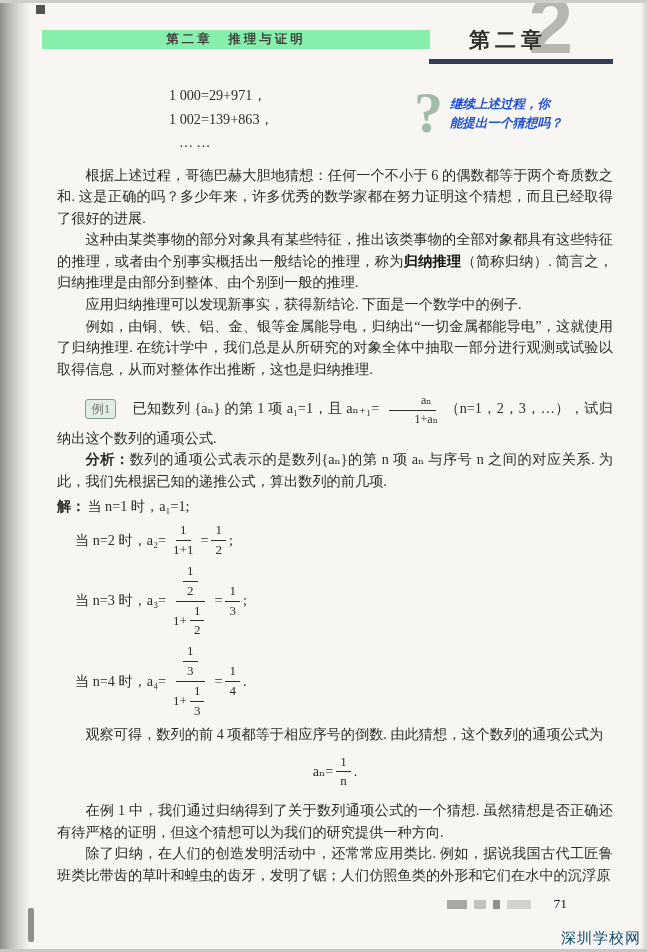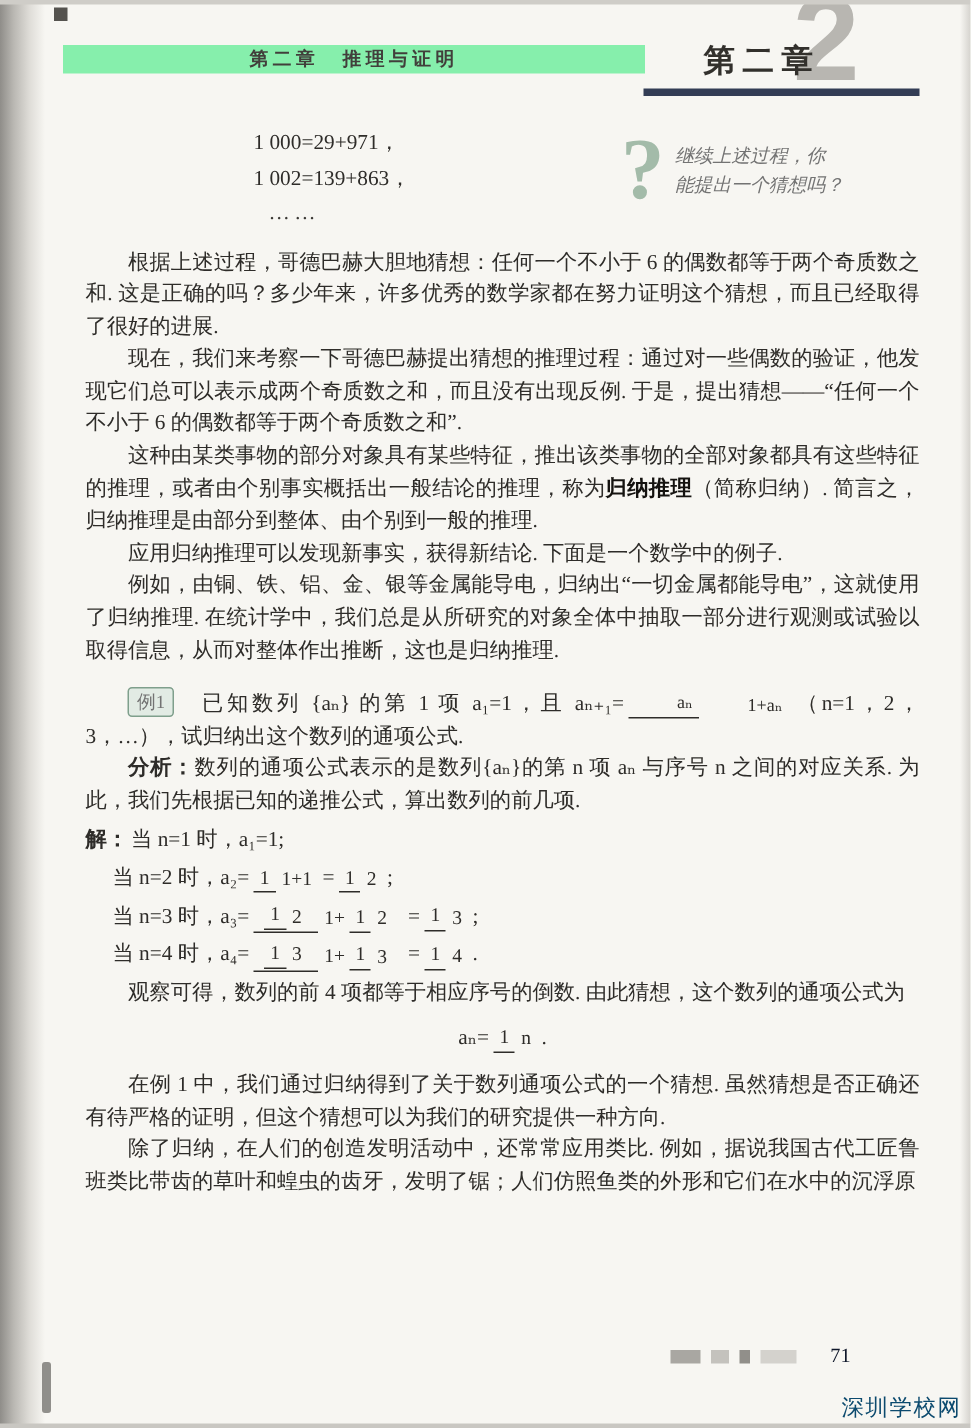--- a/index.html
+++ b/index.html
@@ -24,39 +24,39 @@
 
   .chapter-badge { position:absolute; top:4px; right:34px; width:184px; height:60px; }
   .chapter-num { position:absolute; top:-18px; right:40px; font-size:80px; font-weight:bold; color:#b8b6b1;
     line-height:1; font-family:"Liberation Sans","DejaVu Sans",sans-serif; }
   .chapter-label { position:absolute; left:40px; top:22px; font-size:21px; font-weight:bold; color:#32302c;
     letter-spacing:5px; z-index:2; }
   .chapter-rule { position:absolute; bottom:0; left:0; width:184px; height:5px; background:#333d55; }
 
   .margin-note { position:absolute; left:414px; top:86px; width:208px; z-index:3;}
   .qmark { float:left; font-size:58px; font-weight:bold; color:#a3bba9; line-height:54px; margin-right:7px; }
-  .note-text { padding-top:9px; font-size:12.5px; font-weight:normal; font-style:italic;
-    color:#737373; line-height:19px; }
+  .note-text { padding-top:9px; font-size:12.5px; font-weight:bold; font-style:italic;
+    color:#1d4ed8; line-height:19px; }
 
   .content { position:absolute; left:57px; top:84px; width:556px;
     font-size:14.2px; line-height:21.6px; text-align:justify; z-index:2;}
   .content p { text-indent:2em; }
 
   .equations { margin-left:112px; font-size:14.2px; line-height:23.5px; margin-bottom:10px; }
   .equations .dots { margin-left:10px; letter-spacing:3px; color:#3a3834; }
 
   .term { font-weight:bold; color:#14120f; }
   .lbl { font-weight:bold; }
 
   .example-intro { margin-top:13px; }
   .example-badge { display:inline-block; text-indent:0; background:#e2ebe4; border:1px solid #7f9f8c;
     color:#737373; font-weight:normal; font-size:12.5px; padding:0 5px; border-radius:3px;
     margin-right:16px; line-height:18px; vertical-align:1px; }
 
-  .frac { display:inline-flex; flex-direction:row; align-items:center; vertical-align:middle;
+  .frac { display:inline-flex; flex-direction:column; align-items:center; vertical-align:middle;
     margin:0 3px; font-size:13px; line-height:1.3; }
   .frac .fnum { display:flex; align-items:center; justify-content:center; padding:0 4px 1px;
     border-bottom:1px solid #2e2c29; }
   .frac .fden { display:flex; align-items:center; justify-content:center; padding:1px 4px 0; }
   .frac.small { font-size:12px; }
 
   .math-line { display:flex; align-items:center; margin:4px 0; flex-wrap:nowrap; }
   .math-line.indent1 { padding-left:18px; }
   .math-line .lbl { margin-right:2px; }
   .conjecture { justify-content:center; margin:8px 0 10px; }
@@ -106,21 +106,20 @@
 
   <div class="content">
 
     <div class="equations">
       <div>1 000=29+971，</div>
       <div>1 002=139+863，</div>
       <div class="dots">……</div>
     </div>
 
     <p>根据上述过程，哥德巴赫大胆地猜想：任何一个不小于 6 的偶数都等于两个奇质数之和. 这是正确的吗？多少年来，许多优秀的数学家都在努力证明这个猜想，而且已经取得了很好的进展.</p>
-    <p>现在，我们来考察一下哥德巴赫提出猜想的推理过程：通过对一些偶数的验证，他发现它们总可以表示成两个奇质数之和，而且没有出现反例. 于是，提出猜想——“任何一个不小于 6 的偶数都等于两个奇质数之和”.</p>
     <p><span>这种由某类事物的部分对象具有某些特征，推出该类事物的全部对象都具有这些特征的推理，或者由个别事实概括出一般结论的推理，称为</span><span class="term">归纳推理</span><span>（简称归纳）. 简言之，归纳推理是由部分到整体、由个别到一般的推理.</span></p>
     <p>应用归纳推理可以发现新事实，获得新结论. 下面是一个数学中的例子.</p>
     <p>例如，由铜、铁、铝、金、银等金属能导电，归纳出“一切金属都能导电”，这就使用了归纳推理. 在统计学中，我们总是从所研究的对象全体中抽取一部分进行观测或试验以取得信息，从而对整体作出推断，这也是归纳推理.</p>
 
     <p class="example-intro">
       <span class="example-badge">例1</span><span>已知数列 {aₙ} 的第 1 项 a₁=1，且 aₙ₊₁=</span><span class="frac small">
           <span class="fnum">aₙ</span>
           <span class="fden">1+aₙ</span>
         </span><span>（n=1，2，3，…），试归纳出这个数列的通项公式.</span>
     </p>

